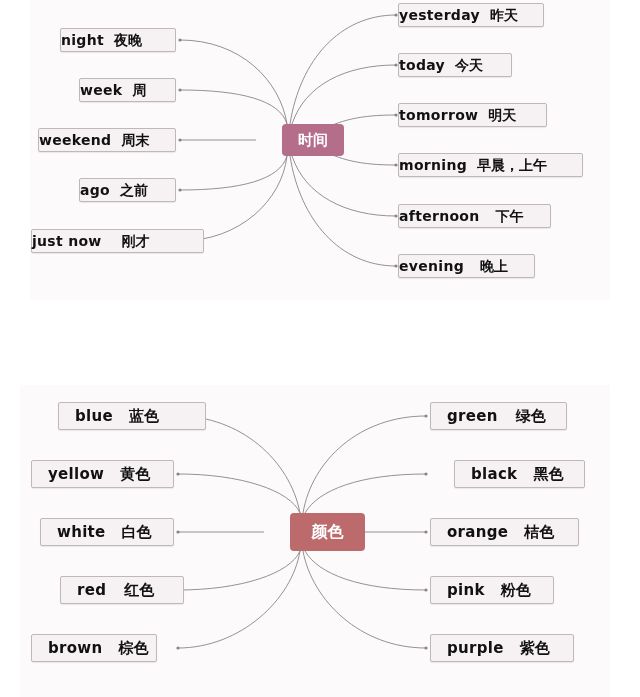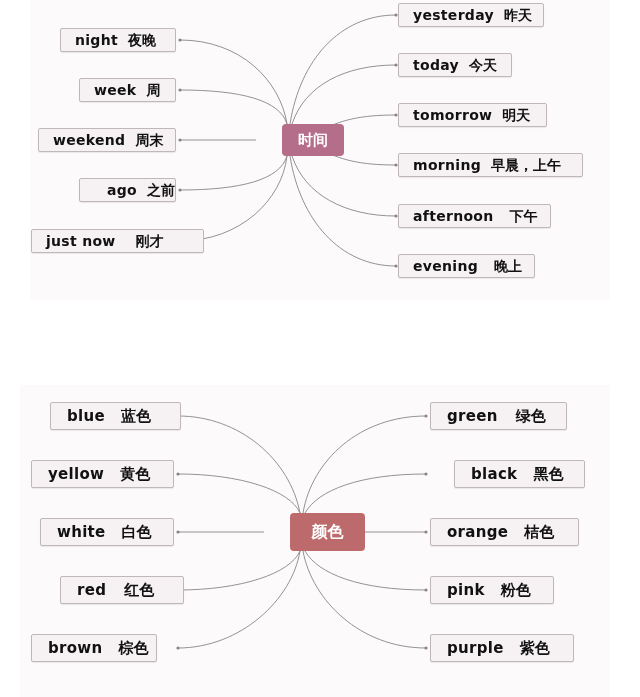--- a/index.html
+++ b/index.html
@@ -2,21 +2,21 @@
 <html><head>
 <meta charset="utf-8">
 <style>
   html, body { margin:0; padding:0; }
   body { width:640px; height:697px; background:#ffffff; position:relative; overflow:hidden;
          font-family:"DejaVu Sans", sans-serif; }
   .panel { position:absolute; background:#fcfafb; }
   svg.links { position:absolute; left:0; top:0; width:640px; height:697px; }
   .node { position:absolute; box-sizing:border-box; height:24px; background:#f6f1f3;
           border:1px solid #bfb7ba; border-radius:2px; font-weight:bold; color:#111;
-          font-size:14px; line-height:22px; padding-left:14px; white-space:nowrap;
+          font-size:14px; line-height:22px; white-space:nowrap;
           box-shadow: 0 1px 1px rgba(0,0,0,0.08); }
   .node .en { letter-spacing:0.3px; }
   .node .zh { margin-left:10px; }
   .node.big { height:28px; line-height:26px; font-size:15px; padding-left:16px; }
   .center { position:absolute; box-sizing:border-box; color:#fff; font-weight:bold;
             text-align:center; border-radius:4px;margin-left:26px; }
   .center.time { background:#b56e8a; font-size:15px; }
   .center.color { background:#bd6a6c; font-size:16px; }
 </style>
 </head>
@@ -77,41 +77,41 @@
 </svg>
 
 <div class="center time" style="left:256px;top:124px;width:62px;height:32px;line-height:32px;">时间</div>
 
 <div class="node" style="left:60px;top:28px;width:116px;">
   <span class="en">night</span><span class="zh">夜晚</span></div>
 <div class="node" style="left:79px;top:78px;width:97px;">
   <span class="en">week</span><span class="zh">周</span></div>
 <div class="node" style="left:38px;top:128px;width:138px;">
   <span class="en">weekend</span><span class="zh">周末</span></div>
-<div class="node" style="left:79px;top:178px;width:97px;text-align:right;">
+<div class="node" style="left:79px;top:178px;width:97px;">
   <span class="en">ago</span><span class="zh">之前</span></div>
 <div class="node" style="left:31px;top:229px;width:173px;">
   <span class="en">just now</span><span class="zh" style="margin-left:20px;">刚才</span></div>
 
 <div class="node" style="left:398px;top:3px;width:146px;">
   <span class="en">yesterday</span><span class="zh">昨天</span></div>
 <div class="node" style="left:398px;top:53px;width:114px;">
   <span class="en">today</span><span class="zh">今天</span></div>
 <div class="node" style="left:398px;top:103px;width:149px;">
   <span class="en">tomorrow</span><span class="zh">明天</span></div>
 <div class="node" style="left:398px;top:153px;width:185px;">
   <span class="en">morning</span><span class="zh">早晨，上午</span></div>
 <div class="node" style="left:398px;top:204px;width:153px;">
   <span class="en">afternoon</span><span class="zh" style="margin-left:16px;">下午</span></div>
 <div class="node" style="left:398px;top:254px;width:137px;">
   <span class="en">evening</span><span class="zh" style="margin-left:16px;">晚上</span></div>
 
 <div class="center color" style="left:264px;top:513px;width:75px;height:38px;line-height:38px;">颜色</div>
 
-<div class="node big" style="left:50px;top:402px;width:131px;">
+<div class="node big" style="left:58px;top:402px;width:148px;">
   <span class="en">blue</span><span class="zh" style="margin-left:16px;">蓝色</span></div>
 <div class="node big" style="left:31px;top:460px;width:143px;">
   <span class="en">yellow</span><span class="zh" style="margin-left:16px;">黄色</span></div>
 <div class="node big" style="left:40px;top:518px;width:134px;">
   <span class="en">white</span><span class="zh" style="margin-left:16px;">白色</span></div>
 <div class="node big" style="left:60px;top:576px;width:124px;">
   <span class="en">red</span><span class="zh" style="margin-left:18px;">红色</span></div>
 <div class="node big" style="left:31px;top:634px;width:126px;">
   <span class="en">brown</span><span class="zh" style="margin-left:16px;">棕色</span></div>
 

